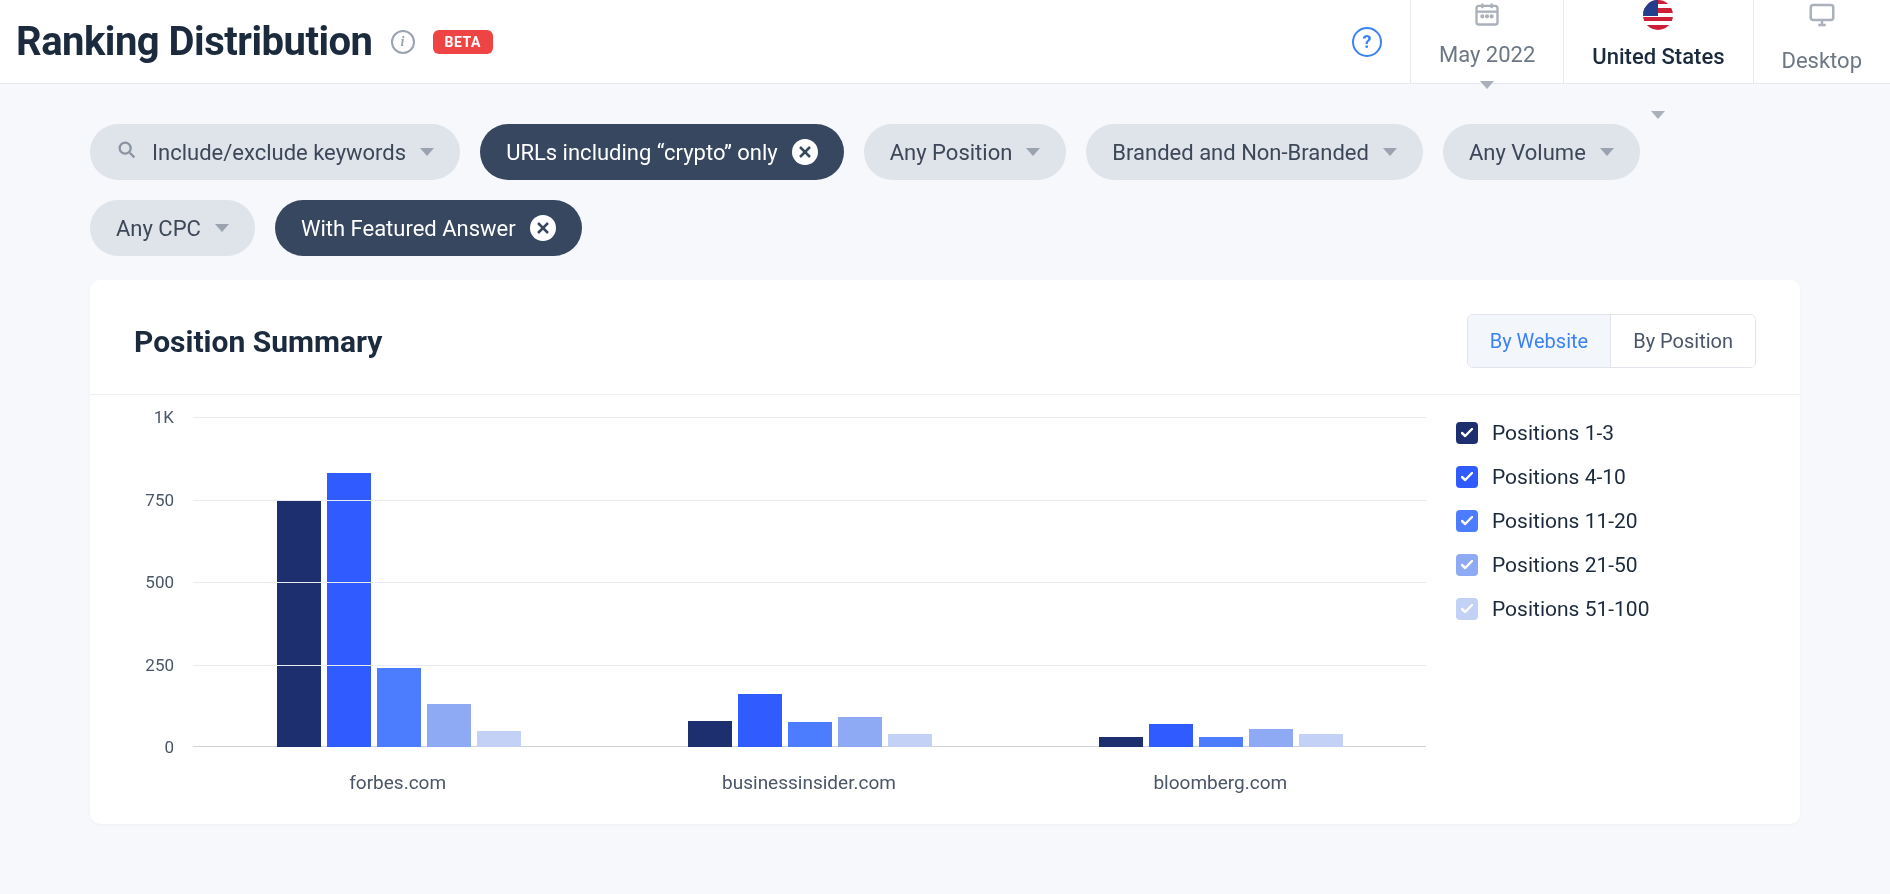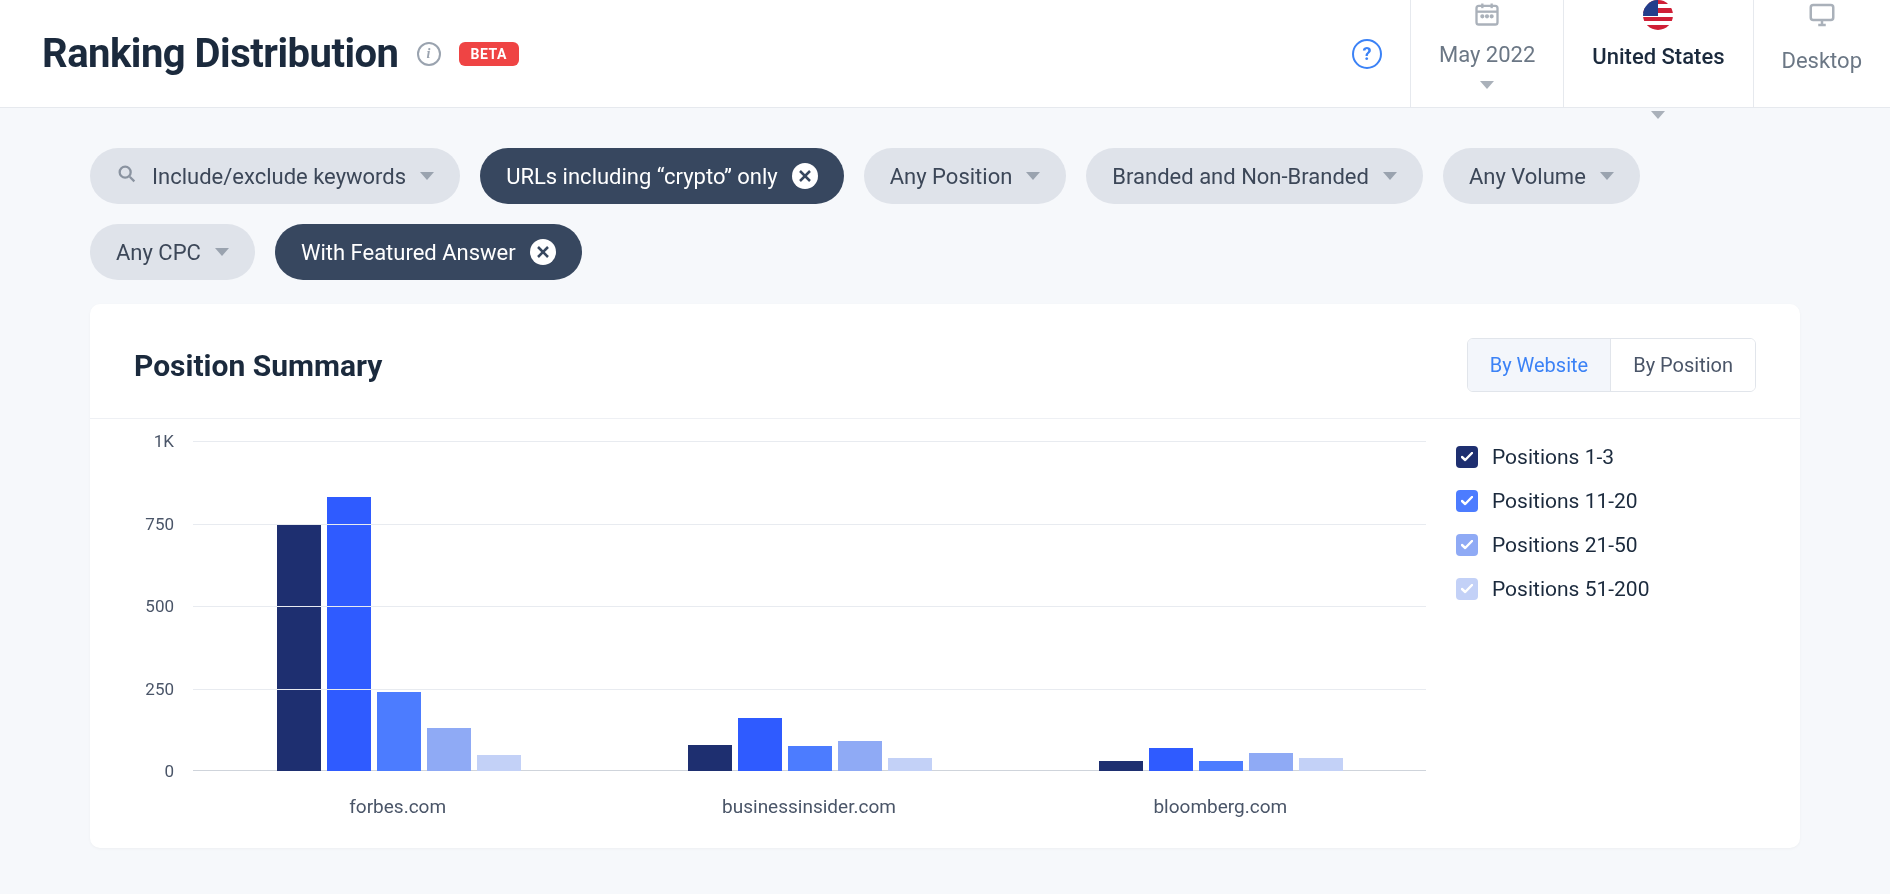--- a/index.html
+++ b/index.html
@@ -1,19 +1,19 @@
 <!DOCTYPE html>
 <html><head>
 <meta charset="utf-8">
 <style>
 * { box-sizing: border-box; margin: 0; padding: 0; }
 body { font-family: -apple-system, BlinkMacSystemFont, "Segoe UI", Roboto, Helvetica, Arial, sans-serif; background: #f6f8fb; color: #1b2a3d; width: 1890px; }
 
 
-.header { display: flex; align-items: center; height: 108px; background: #fff; border-bottom: 1px solid #e6e9ee; padding-left: 42px; }
+.header { display: flex; align-items: center; height: 84px; background: #fff; border-bottom: 1px solid #e6e9ee; padding-left: 16px; }
 .header-title-wrap { display: flex; align-items: center; gap: 18px; flex: 1; }
 .header-title { font-size: 40px; font-weight: 700; color: #1b2a3d; letter-spacing: -0.5px; }
 .info-icon { width: 24px; height: 24px; border: 2px solid #9aa3af; border-radius: 50%; display: flex; align-items: center; justify-content: center; color: #9aa3af; font-weight: 700; font-size: 14px; font-family: Georgia, serif; font-style: italic; }
 .beta-badge { background: #ef4444; color: #fff; font-size: 14px; font-weight: 700; padding: 4px 12px; border-radius: 6px; letter-spacing: 0.5px; }
 
 .header-controls { display: flex; align-items: stretch; height: 100%; }
 .help-btn { display: flex; align-items: center; padding: 0 28px; }
 .help-circle { width: 30px; height: 30px; border: 2.5px solid #3b82f6; border-radius: 50%; display:flex; align-items:center; justify-content:center; color:#3b82f6; font-weight:700; font-size:18px;}
 .hdr-cell { display:flex; align-items:center; gap:14px; padding: 0 28px; border-left: 1px solid #e6e9ee; flex-direction: column; }
 .hdr-icon-cal { width:28px; height:28px; }
@@ -220,20 +220,28 @@
     <div class="legend" id="legend">
         <div class="legend-item">
           <div class="lg-box" style="background: rgb(30, 47, 112);">
             <svg class="lg-check" viewBox="0 0 12 10">
               <polyline points="1,5 4.2,8 11,1" fill="none" stroke="#fff" stroke-width="2.4" stroke-linecap="round" stroke-linejoin="round"></polyline>
             </svg>
           </div>
           <div class="lg-label">Positions 1-3</div>
         </div>
         <div class="legend-item">
+          <div class="lg-box" style="background: rgb(47, 91, 255);">
+            <svg class="lg-check" viewBox="0 0 12 10">
+              <polyline points="1,5 4.2,8 11,1" fill="none" stroke="#fff" stroke-width="2.4" stroke-linecap="round" stroke-linejoin="round"></polyline>
+            </svg>
+          </div>
+          <div class="lg-label">Positions 4-10</div>
+        </div>
+        <div class="legend-item">
           <div class="lg-box" style="background: rgb(76, 124, 255);">
             <svg class="lg-check" viewBox="0 0 12 10">
               <polyline points="1,5 4.2,8 11,1" fill="none" stroke="#fff" stroke-width="2.4" stroke-linecap="round" stroke-linejoin="round"></polyline>
             </svg>
           </div>
           <div class="lg-label">Positions 11-20</div>
         </div>
         <div class="legend-item">
           <div class="lg-box" style="background: rgb(143, 170, 245);">
             <svg class="lg-check" viewBox="0 0 12 10">
@@ -241,17 +249,17 @@
             </svg>
           </div>
           <div class="lg-label">Positions 21-50</div>
         </div>
         <div class="legend-item">
           <div class="lg-box" style="background: rgb(195, 209, 247);">
             <svg class="lg-check" viewBox="0 0 12 10">
               <polyline points="1,5 4.2,8 11,1" fill="none" stroke="#fff" stroke-width="2.4" stroke-linecap="round" stroke-linejoin="round"></polyline>
             </svg>
           </div>
-          <div class="lg-label">Positions 51-200</div>
+          <div class="lg-label">Positions 51-100</div>
         </div>
       </div>
   </div>
 </div>
 
 </body></html>

